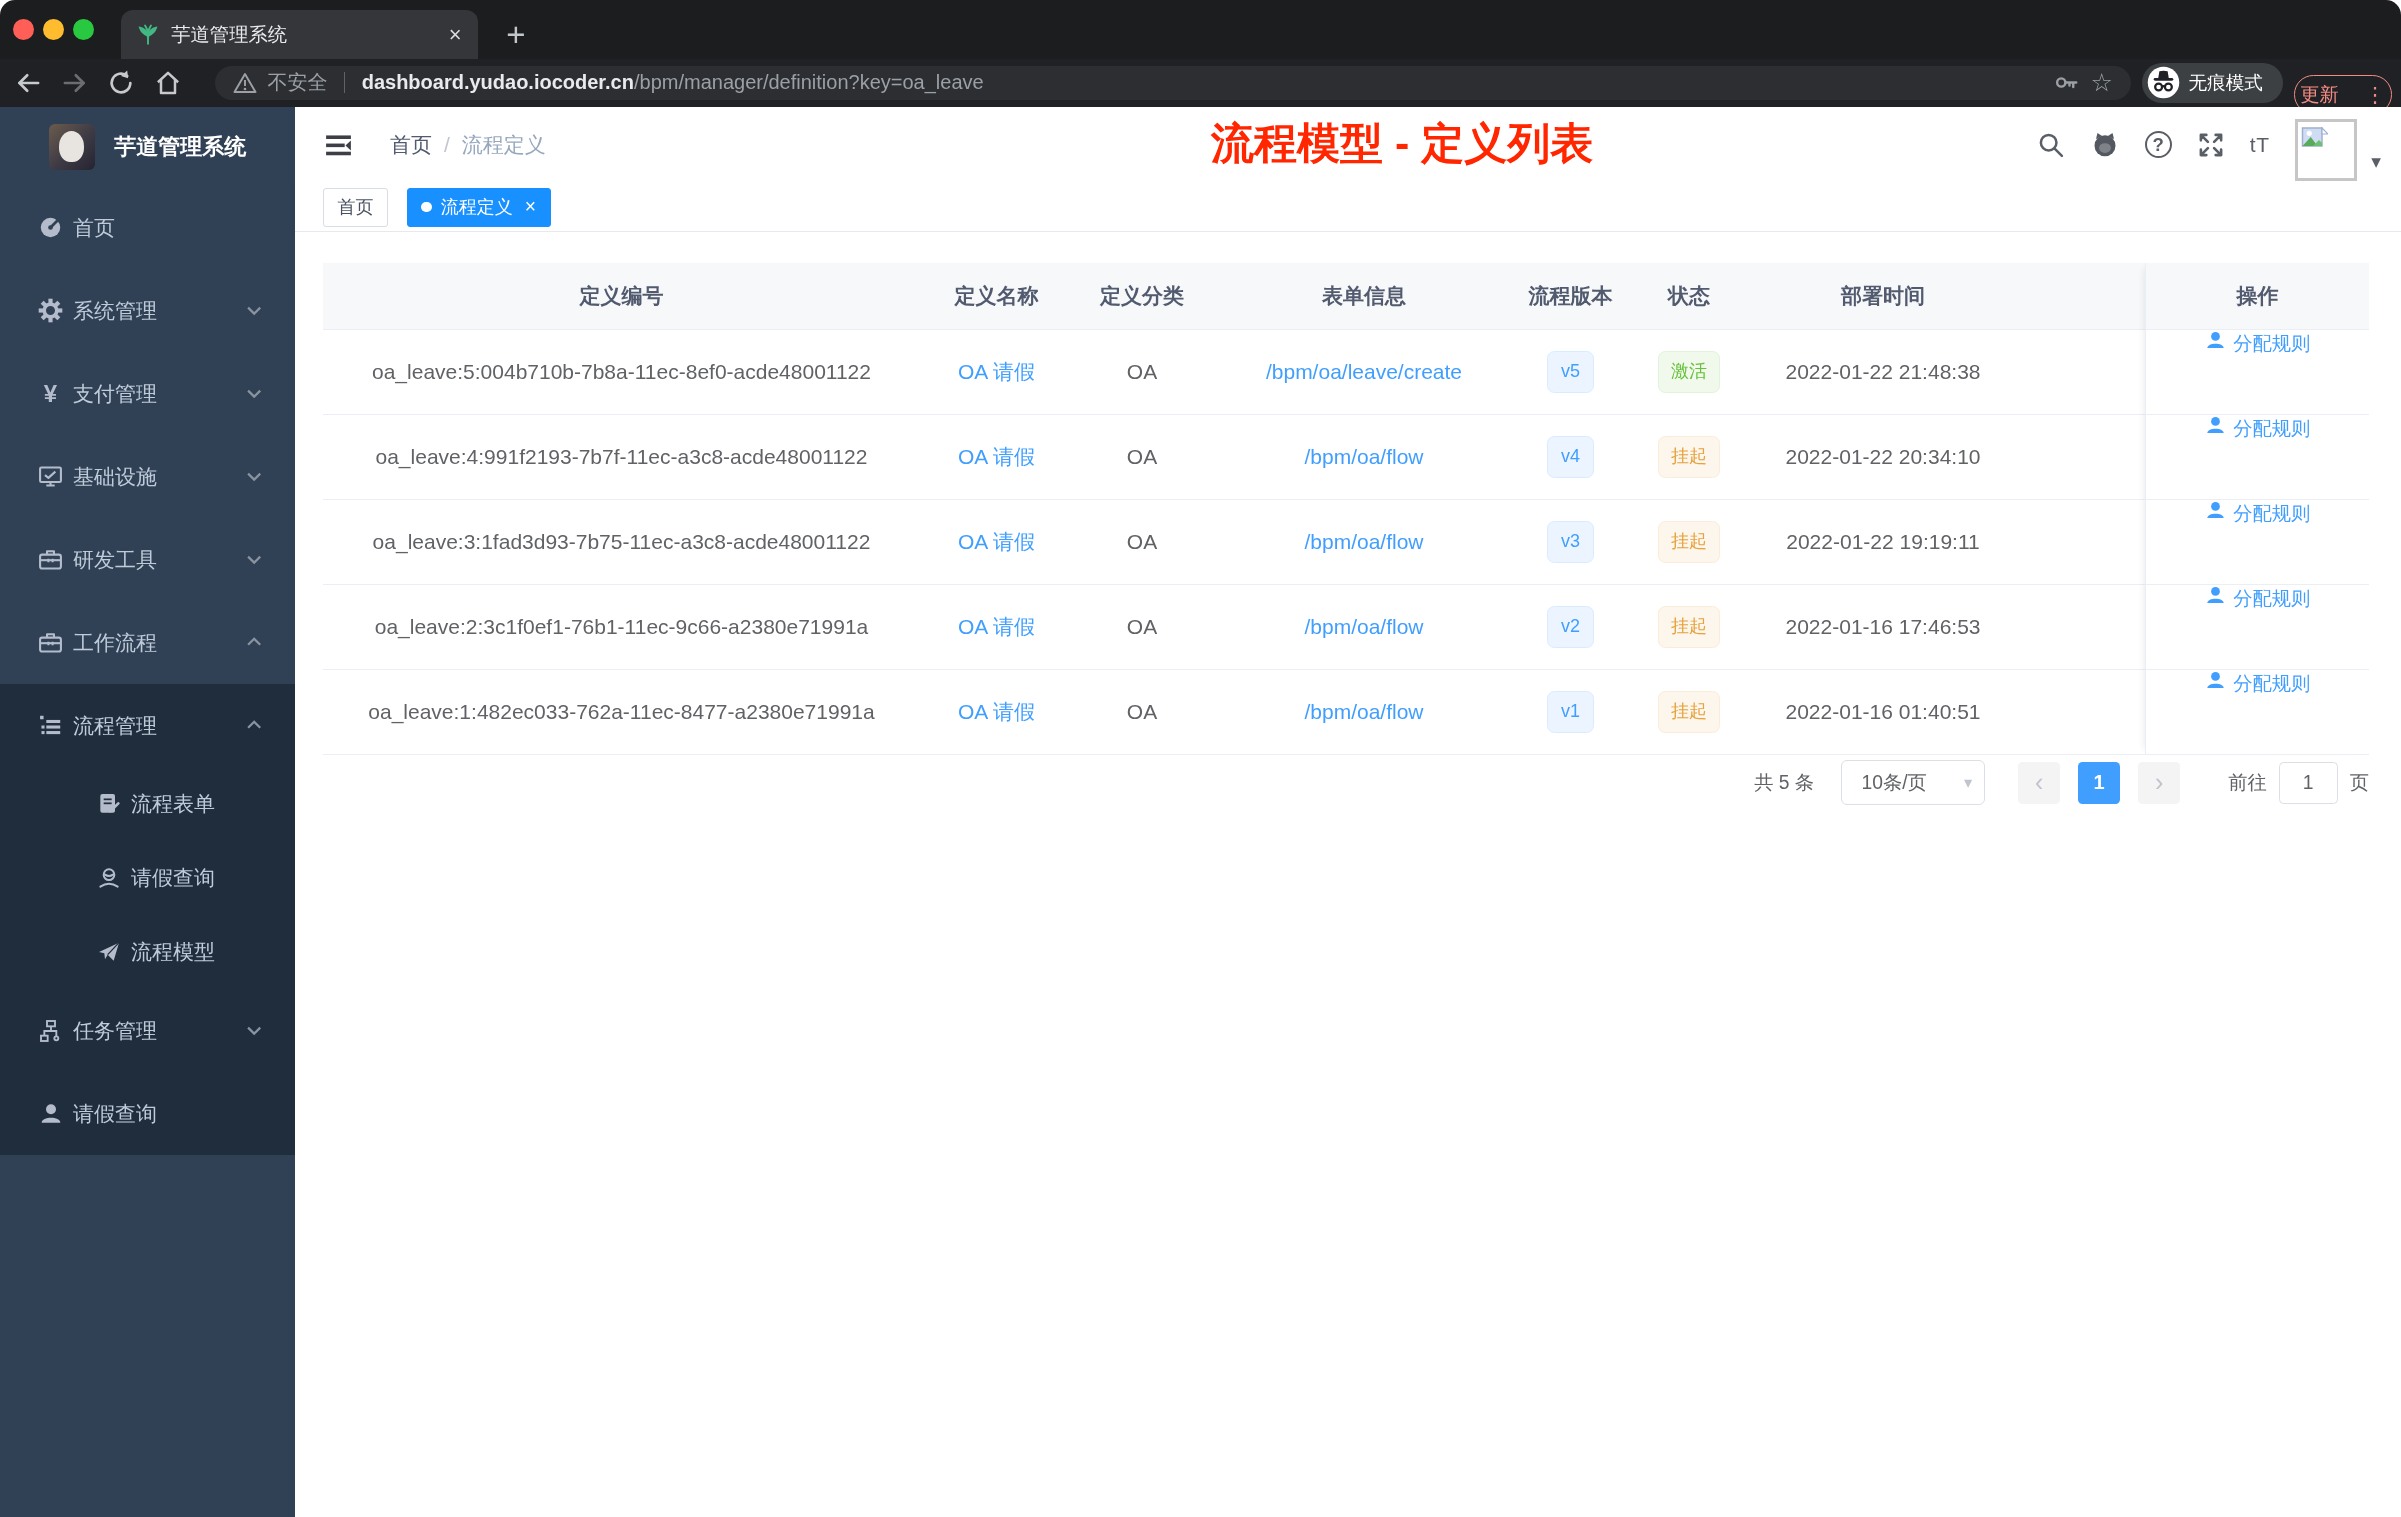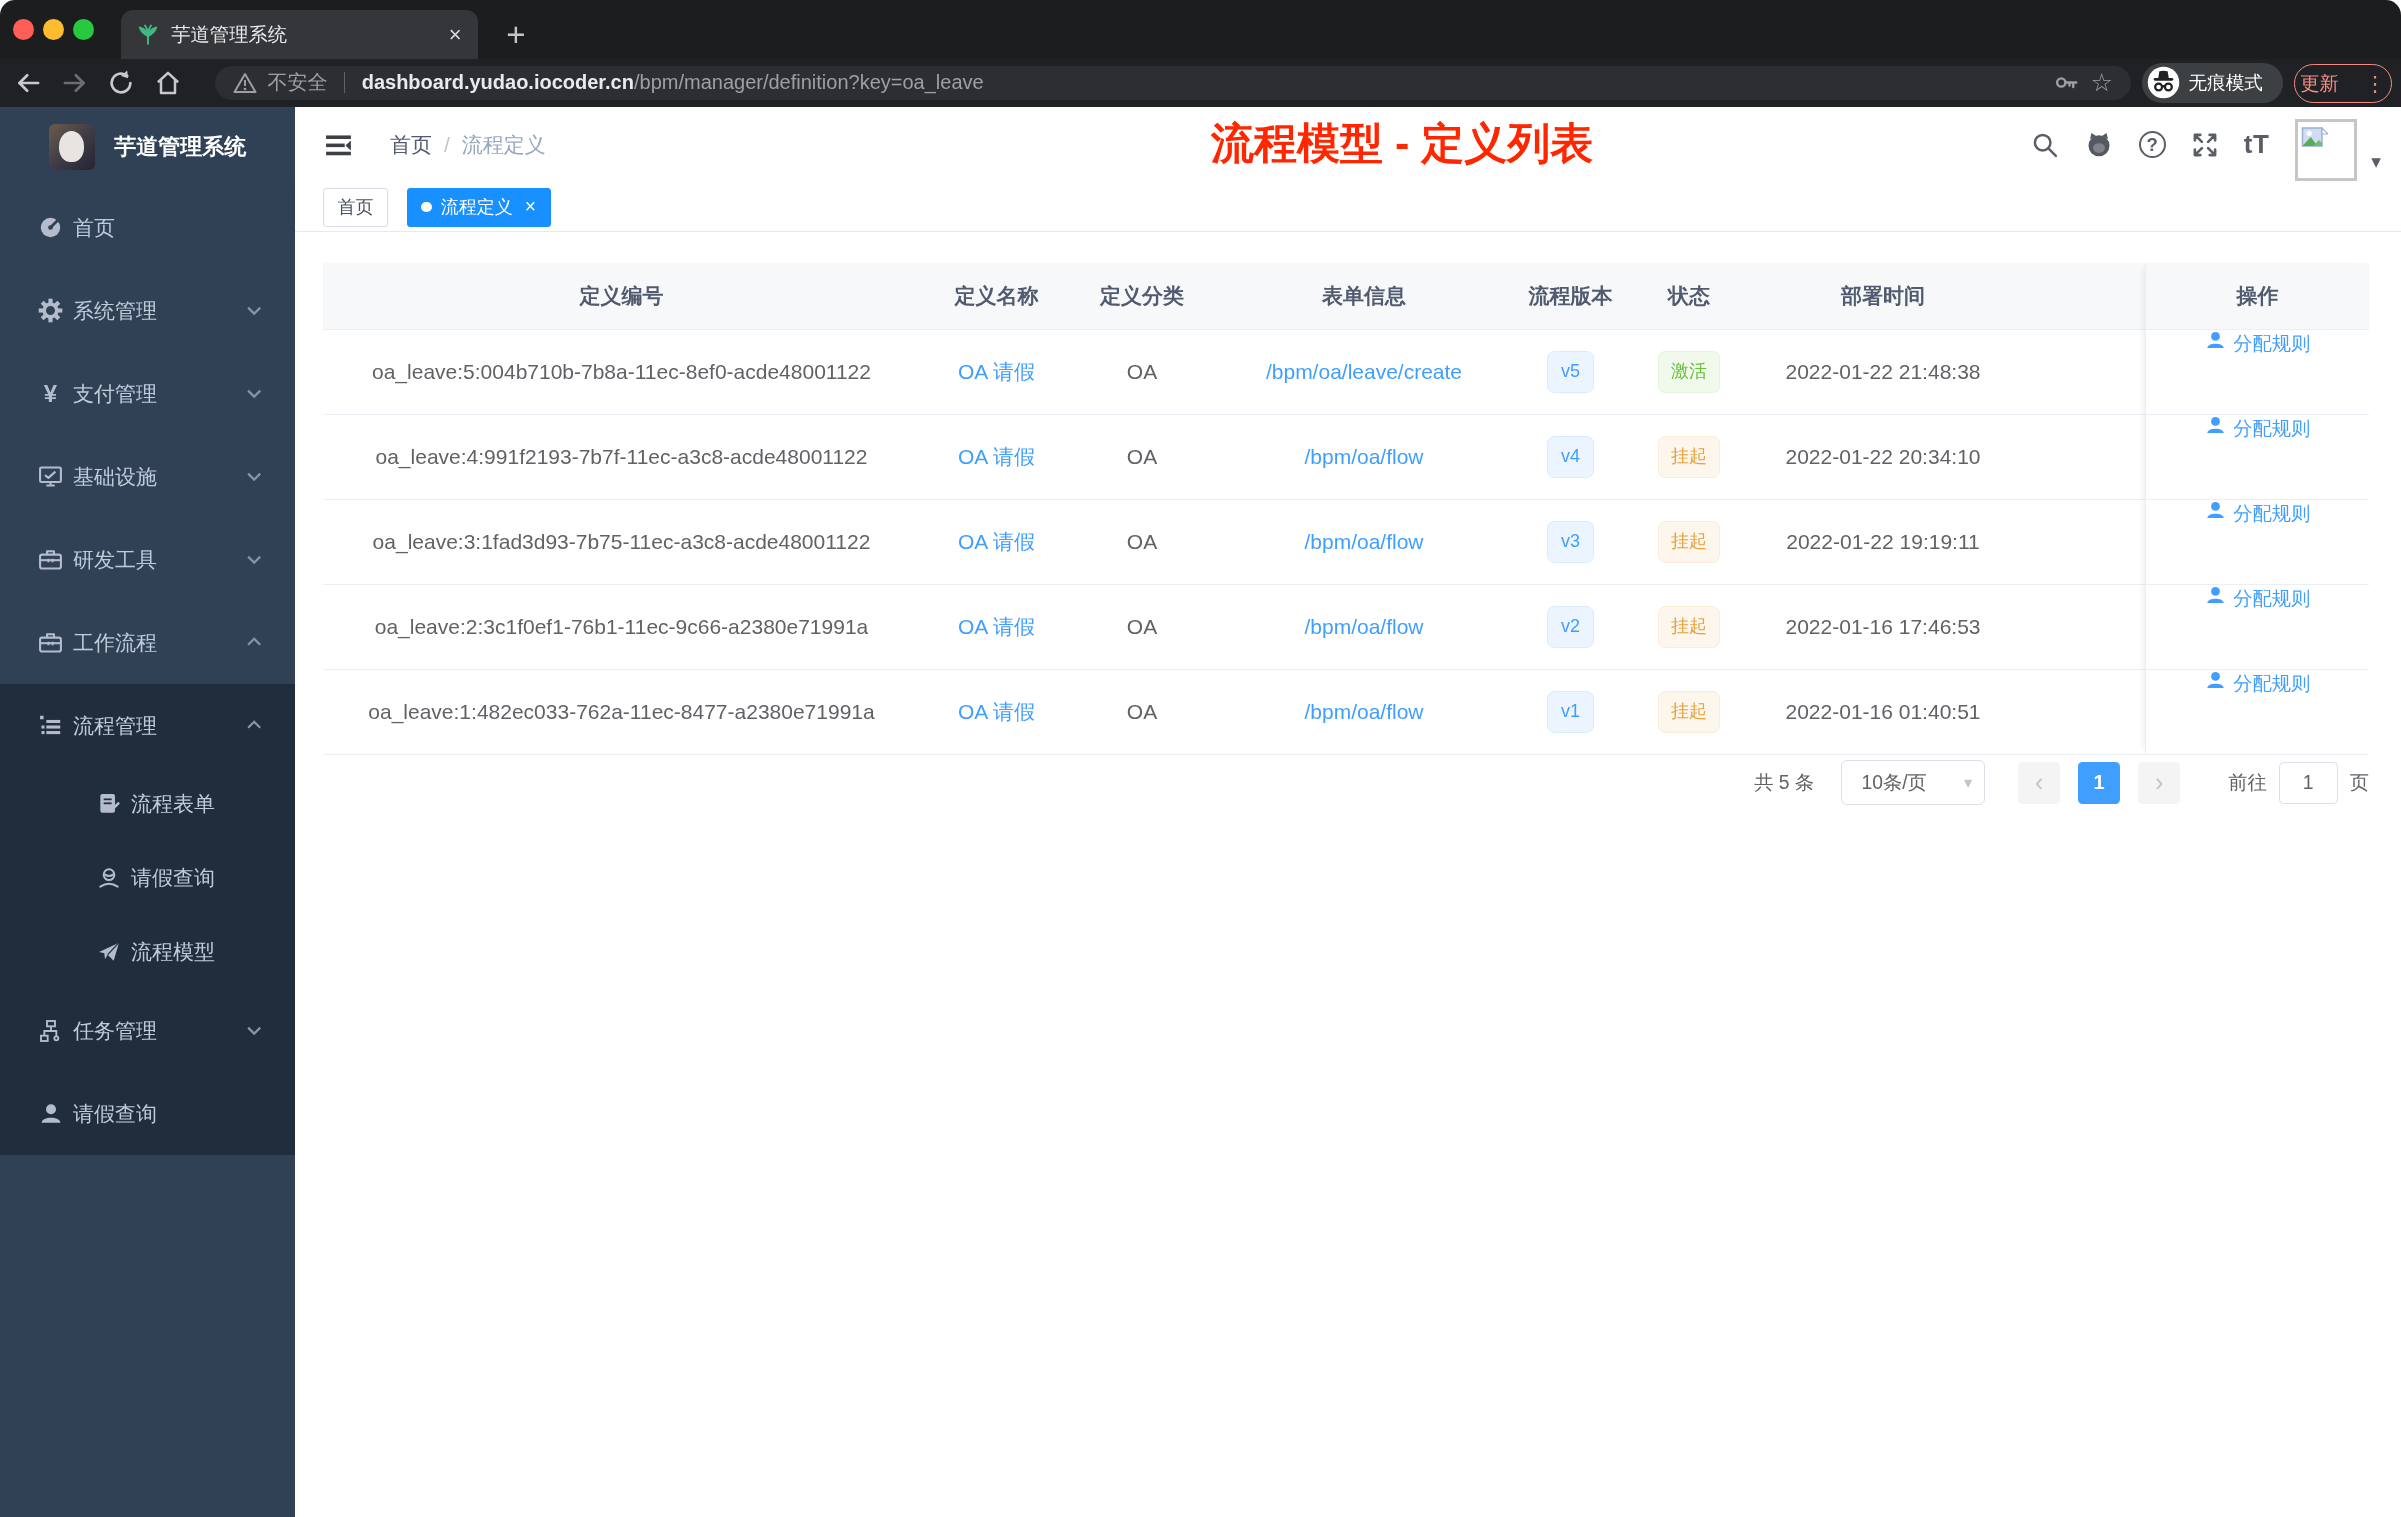--- a/index.html
+++ b/index.html
@@ -26,21 +26,21 @@
              display:flex; align-items:center; padding:0 18px; gap:10.4px; }
   .sec-label { color:#9aa0a6; font-size:20px; }
   .omni-div { width:1.5px; height:21px; background:#5f6368; margin:0 6px; }
   .url { font-size:20px; white-space:nowrap; overflow:hidden; flex:1; }
   .url .dom { color:#e8eaed; font-weight:bold; }
   .url .path { color:#9aa0a6; }
   .star-glyph { color:#9aa0a6; font-size:25px; }
   .incog-chip { position:absolute; left:2142px; top:3.7px; width:141px; height:40px; background:#3c4043; border-radius:20px;
                 display:flex; align-items:center; padding:0 4.5px; gap:9px; }
   .incog-label { color:#ffffff; font-size:18.6px; }
-  .update-pill { position:absolute; left:2294px; top:5px; width:98px; height:39px; border:1.5px solid #f28b82; border-radius:19.3px;
+  .update-pill { position:absolute; left:2294px; top:16px; width:98px; height:39px; border:1.5px solid #f28b82; border-radius:19.3px;
                  display:flex; align-items:center; justify-content:center; gap:26px; color:#f28b82; }
   .update-label { font-size:19.3px; }
   .kebab { font-size:21px; }
 
   
   .sidebar { position:absolute; left:0; top:107px; width:295px; height:1411px; background:#304156; color:#bfcbd9; }
   .logo-row { height:79px; display:flex; align-items:center; padding-left:49px; }
   .logo-img { width:46px; height:46px; border-radius:6px; overflow:hidden; flex:none;
               background:linear-gradient(135deg,#6b5b4d 0%,#3d3a45 55%,#242430 100%); position:relative; }
   .logo-img::after { content:""; position:absolute; left:10.4px; top:7.4px; width:25px; height:31px; border-radius:50% 50% 45% 45%; background:#e8e4e0; }
@@ -60,21 +60,21 @@
   .navbar { position:relative; height:76px; background:#ffffff; display:flex; align-items:center; }
   .hamburger { margin-left:28px; width:31px; height:31px; }
   .breadcrumb { display:flex; align-items:center; margin-left:36px; font-size:21px; gap:12px; }
   .bc-home { color:#515a6e; cursor:pointer; }
   .bc-sep { color:#c0c4cc; }
   .bc-cur { color:#97a8be; }
   .annotation { position:absolute; left:916px; top:8px; font-size:43px; font-weight:bold; color:#ff2600; white-space:nowrap; }
   .nav-right { margin-left:auto; display:flex; align-items:center; gap:25px; margin-right:21px; }
   .circle-q { width:27px; height:27px; border:2.2px solid #5a5e66; border-radius:50%; color:#5a5e66;
               font-size:18.6px; font-weight:bold; display:flex; align-items:center; justify-content:center; }
-  .tsize { color:#5a5e66; font-size:26px; font-weight:bold; letter-spacing:0.7px; }
+  .tsize { color:#5a5e66; font-size:21px; font-weight:normal; letter-spacing:0.7px; }
   .avatar-box { width:62px; height:62px; border:3px solid #c6c6c6; background:#ffffff; position:relative; margin-top:10.4px; }
   .avatar-box svg { position:absolute; left:3px; top:3px; }
   .avatar-caret { color:#5a5e66; font-size:19.3px; margin-top:33px; margin-left:-10.4px; }
 
   
   .tagsbar { height:49px; background:#ffffff; border-bottom:1.5px solid #e6e9ed; box-shadow:0 1.5px 4.5px rgba(0,0,0,0.05);
              display:flex; align-items:center; padding-left:28px; gap:19.3px; }
   .tag { height:39px; display:flex; align-items:center; padding:0 13.4px; font-size:18px; border-radius:3px; cursor:pointer; }
   .tag.plain { background:#ffffff; border:1.5px solid #d8dce5; color:#495060; }
   .tag.active { background:#1890ff; border:1.5px solid #1890ff; color:#ffffff; gap:9px; }

